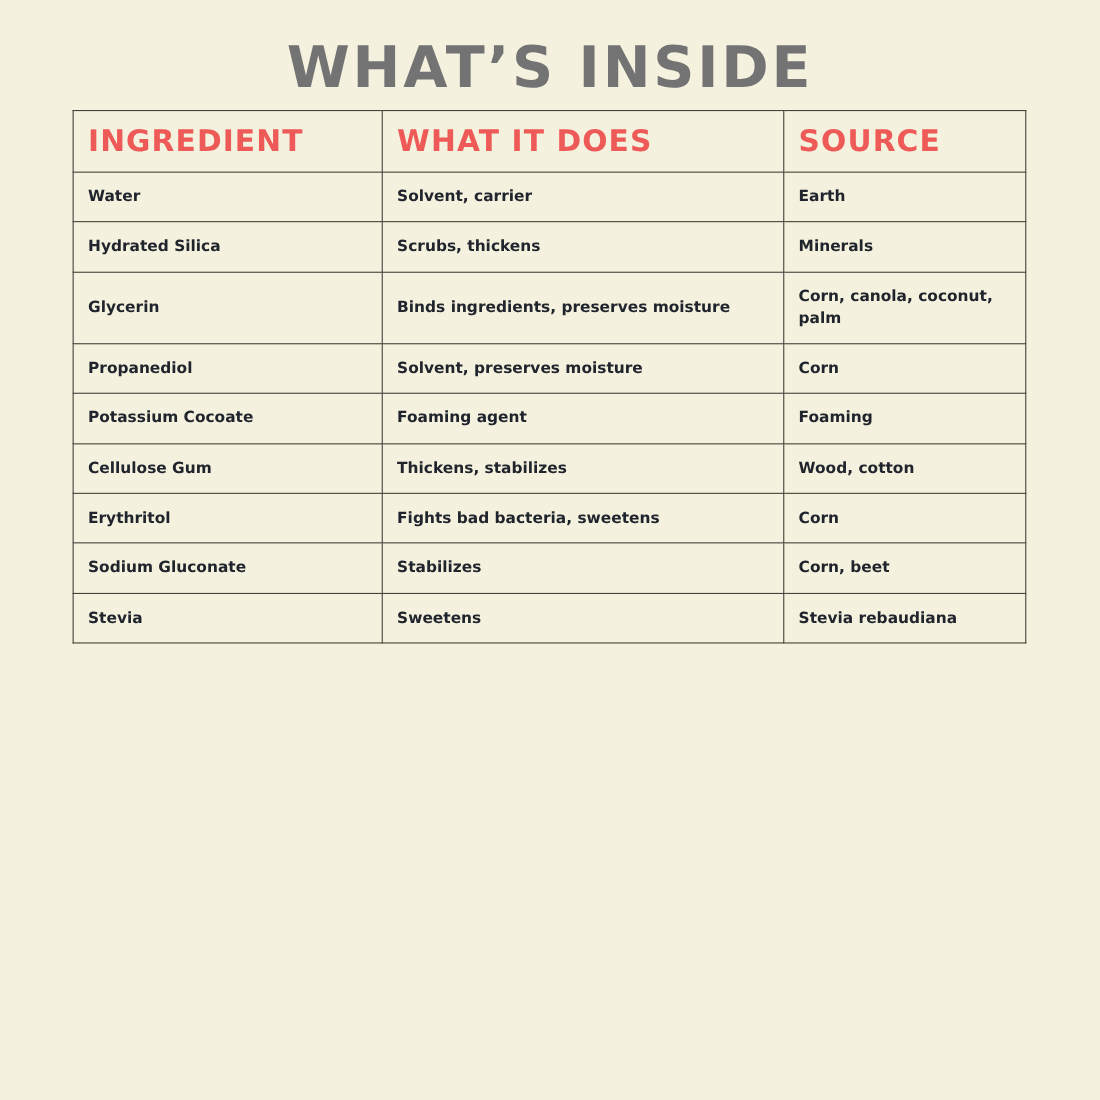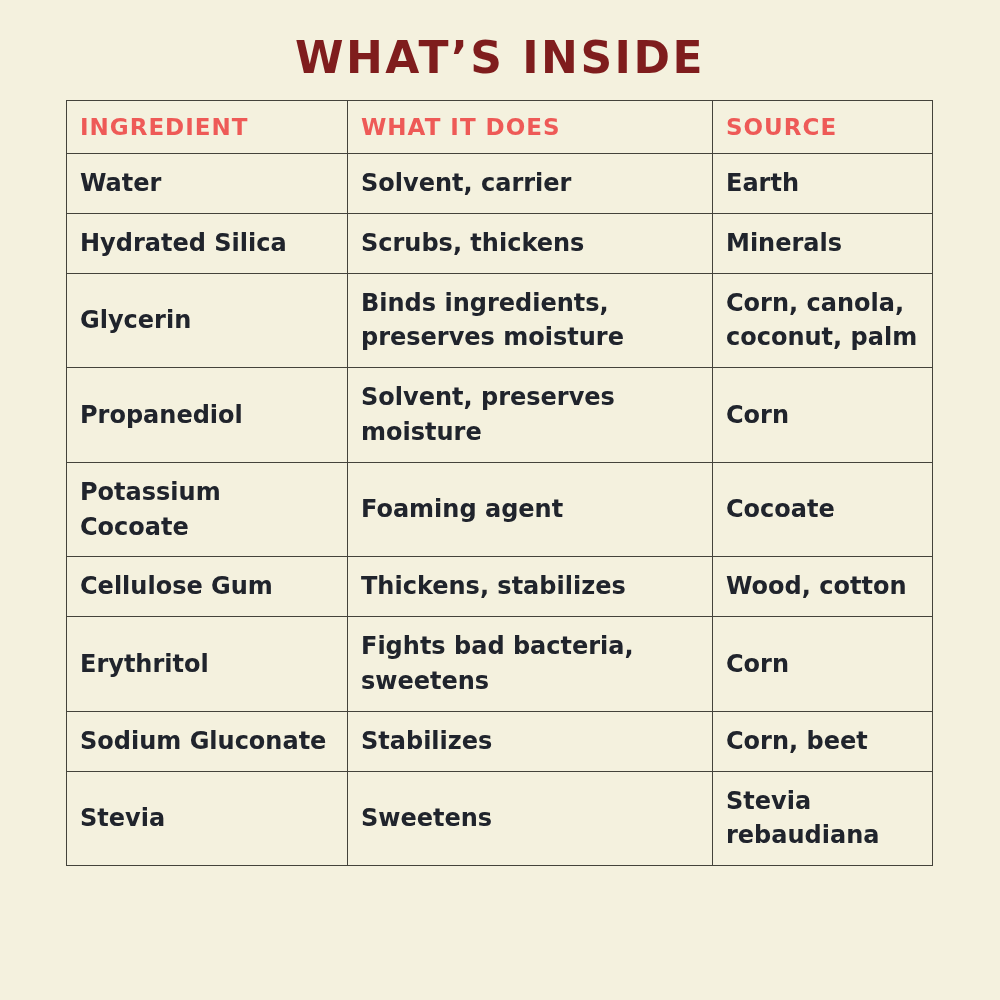--- a/index.html
+++ b/index.html
@@ -11,25 +11,25 @@
     height: 1000px;
     background: #F4F1DE;
     font-family: "DejaVu Sans", "Liberation Sans", sans-serif;
     color: #20242C;
     position: relative;
     overflow: hidden;
   }
   .page-title {
     margin: 36px 0 0 0;
     text-align: center;
-    font-size: 44px;
+    font-size: 52px;
     line-height: 1;
     font-weight: bold;
     letter-spacing: 2.5px;
-    color: #7f1d1d;
+    color: #737373;
   }
   table.ingredients {
     position: absolute;
     left: 66px;
     top: 100px;
     width: 866px;
     border-collapse: collapse;
     table-layout: fixed;
   }
   col.c1 { width: 281px; }
@@ -37,28 +37,28 @@
   col.c3 { width: 220px; }
   th, td {
     border: 1.6px solid #44433B;
     padding: 12px 13px;
     vertical-align: middle;
     text-align: left;
     box-sizing: border-box;
   }
   th {
     color: #EE5A57;
-    font-size: 23px;
+    font-size: 27px;
     font-weight: bold;
     letter-spacing: 1px;
     height: 53px;
     white-space: nowrap;
   }
   td {
-    font-size: 24px;
+    font-size: 14px;
     font-weight: bold;
     color: #20242C;
     line-height: 1.45;
   }
   td.footnote-cell {
     font-weight: normal;
     color: #2A2D33;
     height: 51px;
   }
 </style>
@@ -97,21 +97,21 @@
       <td>Corn, canola, coconut, palm</td>
     </tr>
     <tr>
       <td>Propanediol</td>
       <td>Solvent, preserves moisture</td>
       <td>Corn</td>
     </tr>
     <tr>
       <td>Potassium Cocoate</td>
       <td>Foaming agent</td>
-      <td>Cocoate</td>
+      <td>Foaming</td>
     </tr>
     <tr>
       <td>Cellulose Gum</td>
       <td>Thickens, stabilizes</td>
       <td>Wood, cotton</td>
     </tr>
     <tr>
       <td>Erythritol</td>
       <td>Fights bad bacteria, sweetens</td>
       <td>Corn</td>

